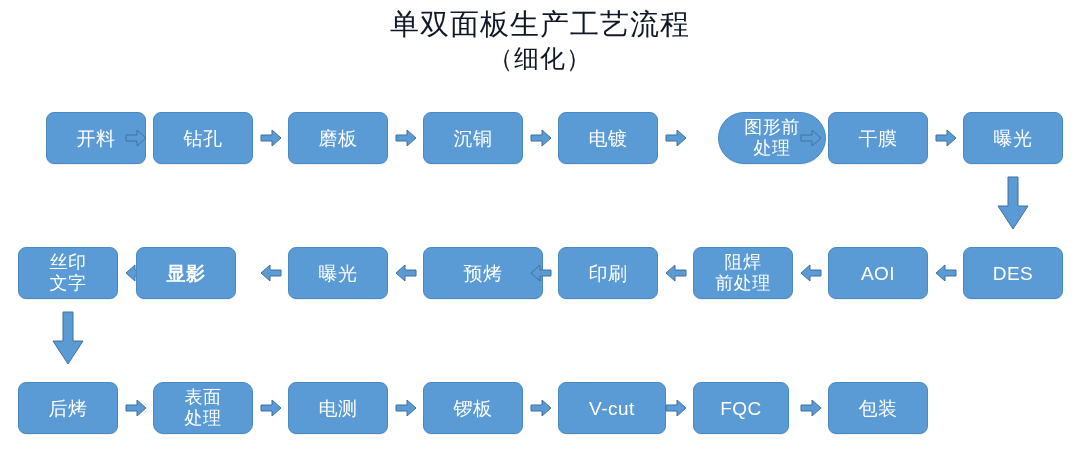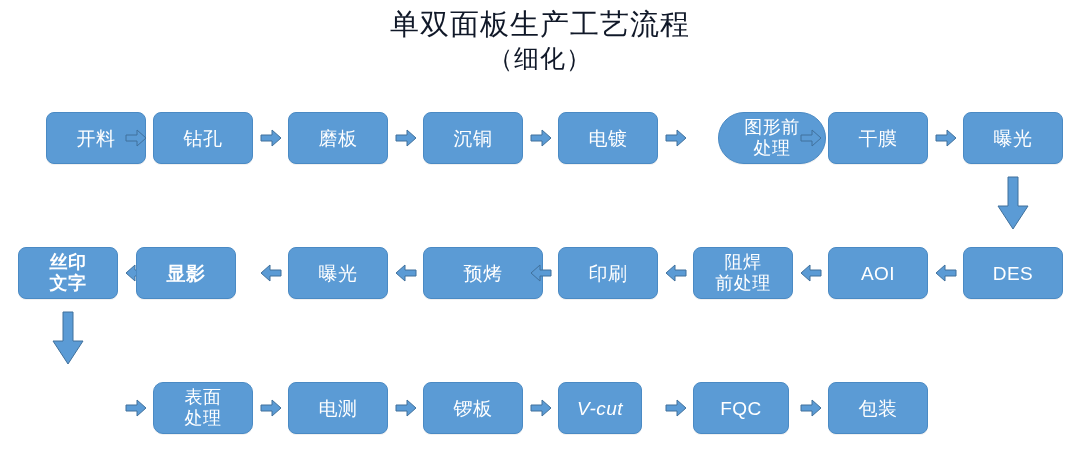--- a/index.html
+++ b/index.html
@@ -113,21 +113,21 @@
       </div>
       <div class="node" style="left: 828px; width: 100px;">干膜</div>
       <div class="harrow" style="left: 934.5px;">
         <svg viewBox="0 0 22 20" xmlns="http://www.w3.org/2000/svg">
           <path d="M1,7 L12,7 L12,2 L21,10 L12,18 L12,13 L1,13 Z" fill="#5B9BD5" stroke="#41719C" stroke-width="1"></path>
         </svg>
       </div>
       <div class="node" style="left: 963px; width: 100px;">曝光</div>
     </div>
   <div class="row" id="row2">
-      <div class="node two-line" style="left: 18px; width: 100px; font-weight: bold;">丝印
+      <div class="node two-line" style="left: 18px; width: 100px;">丝印
 文字</div>
       <div class="harrow" style="left: 124.5px;">
         <svg viewBox="0 0 22 20" xmlns="http://www.w3.org/2000/svg">
           <path d="M21,7 L10,7 L10,2 L1,10 L10,18 L10,13 L21,13 Z" fill="#5B9BD5" stroke="#41719C" stroke-width="1"></path>
         </svg>
       </div>
       <div class="node" style="left: 136px; width: 100px; font-weight: bold;">显影</div>
       <div class="harrow" style="left: 259.5px;">
         <svg viewBox="0 0 22 20" xmlns="http://www.w3.org/2000/svg">
           <path d="M21,7 L10,7 L10,2 L1,10 L10,18 L10,13 L21,13 Z" fill="#5B9BD5" stroke="#41719C" stroke-width="1"></path>
@@ -160,20 +160,21 @@
       </div>
       <div class="node latin" style="left: 828px; width: 100px;">AOI</div>
       <div class="harrow" style="left: 934.5px;">
         <svg viewBox="0 0 22 20" xmlns="http://www.w3.org/2000/svg">
           <path d="M21,7 L10,7 L10,2 L1,10 L10,18 L10,13 L21,13 Z" fill="#5B9BD5" stroke="#41719C" stroke-width="1"></path>
         </svg>
       </div>
       <div class="node latin" style="left: 963px; width: 100px;">DES</div>
     </div>
   <div class="row" id="row3">
+      <div class="node" style="left: 18px; width: 100px;">后烤</div>
       <div class="harrow" style="left: 124.5px;">
         <svg viewBox="0 0 22 20" xmlns="http://www.w3.org/2000/svg">
           <path d="M1,7 L12,7 L12,2 L21,10 L12,18 L12,13 L1,13 Z" fill="#5B9BD5" stroke="#41719C" stroke-width="1"></path>
         </svg>
       </div>
       <div class="node two-line" style="left: 153px; width: 100px; border-radius: 10px;">表面
 处理</div>
       <div class="harrow" style="left: 259.5px;">
         <svg viewBox="0 0 22 20" xmlns="http://www.w3.org/2000/svg">
           <path d="M1,7 L12,7 L12,2 L21,10 L12,18 L12,13 L1,13 Z" fill="#5B9BD5" stroke="#41719C" stroke-width="1"></path>
@@ -184,21 +185,21 @@
         <svg viewBox="0 0 22 20" xmlns="http://www.w3.org/2000/svg">
           <path d="M1,7 L12,7 L12,2 L21,10 L12,18 L12,13 L1,13 Z" fill="#5B9BD5" stroke="#41719C" stroke-width="1"></path>
         </svg>
       </div>
       <div class="node" style="left: 423px; width: 100px;">锣板</div>
       <div class="harrow" style="left: 529.5px;">
         <svg viewBox="0 0 22 20" xmlns="http://www.w3.org/2000/svg">
           <path d="M1,7 L12,7 L12,2 L21,10 L12,18 L12,13 L1,13 Z" fill="#5B9BD5" stroke="#41719C" stroke-width="1"></path>
         </svg>
       </div>
-      <div class="node latin" style="left: 558px; width: 84px; font-style: italic;">V-cut</div>
+      <div class="node latin" style="left: 558px; width: 108px;">V-cut</div>
       <div class="harrow" style="left: 664.5px;">
         <svg viewBox="0 0 22 20" xmlns="http://www.w3.org/2000/svg">
           <path d="M1,7 L12,7 L12,2 L21,10 L12,18 L12,13 L1,13 Z" fill="#5B9BD5" stroke="#41719C" stroke-width="1"></path>
         </svg>
       </div>
       <div class="node latin" style="left: 693px; width: 96px;">FQC</div>
       <div class="harrow" style="left: 799.5px;">
         <svg viewBox="0 0 22 20" xmlns="http://www.w3.org/2000/svg">
           <path d="M1,7 L12,7 L12,2 L21,10 L12,18 L12,13 L1,13 Z" fill="#5B9BD5" stroke="#41719C" stroke-width="1"></path>
         </svg>

